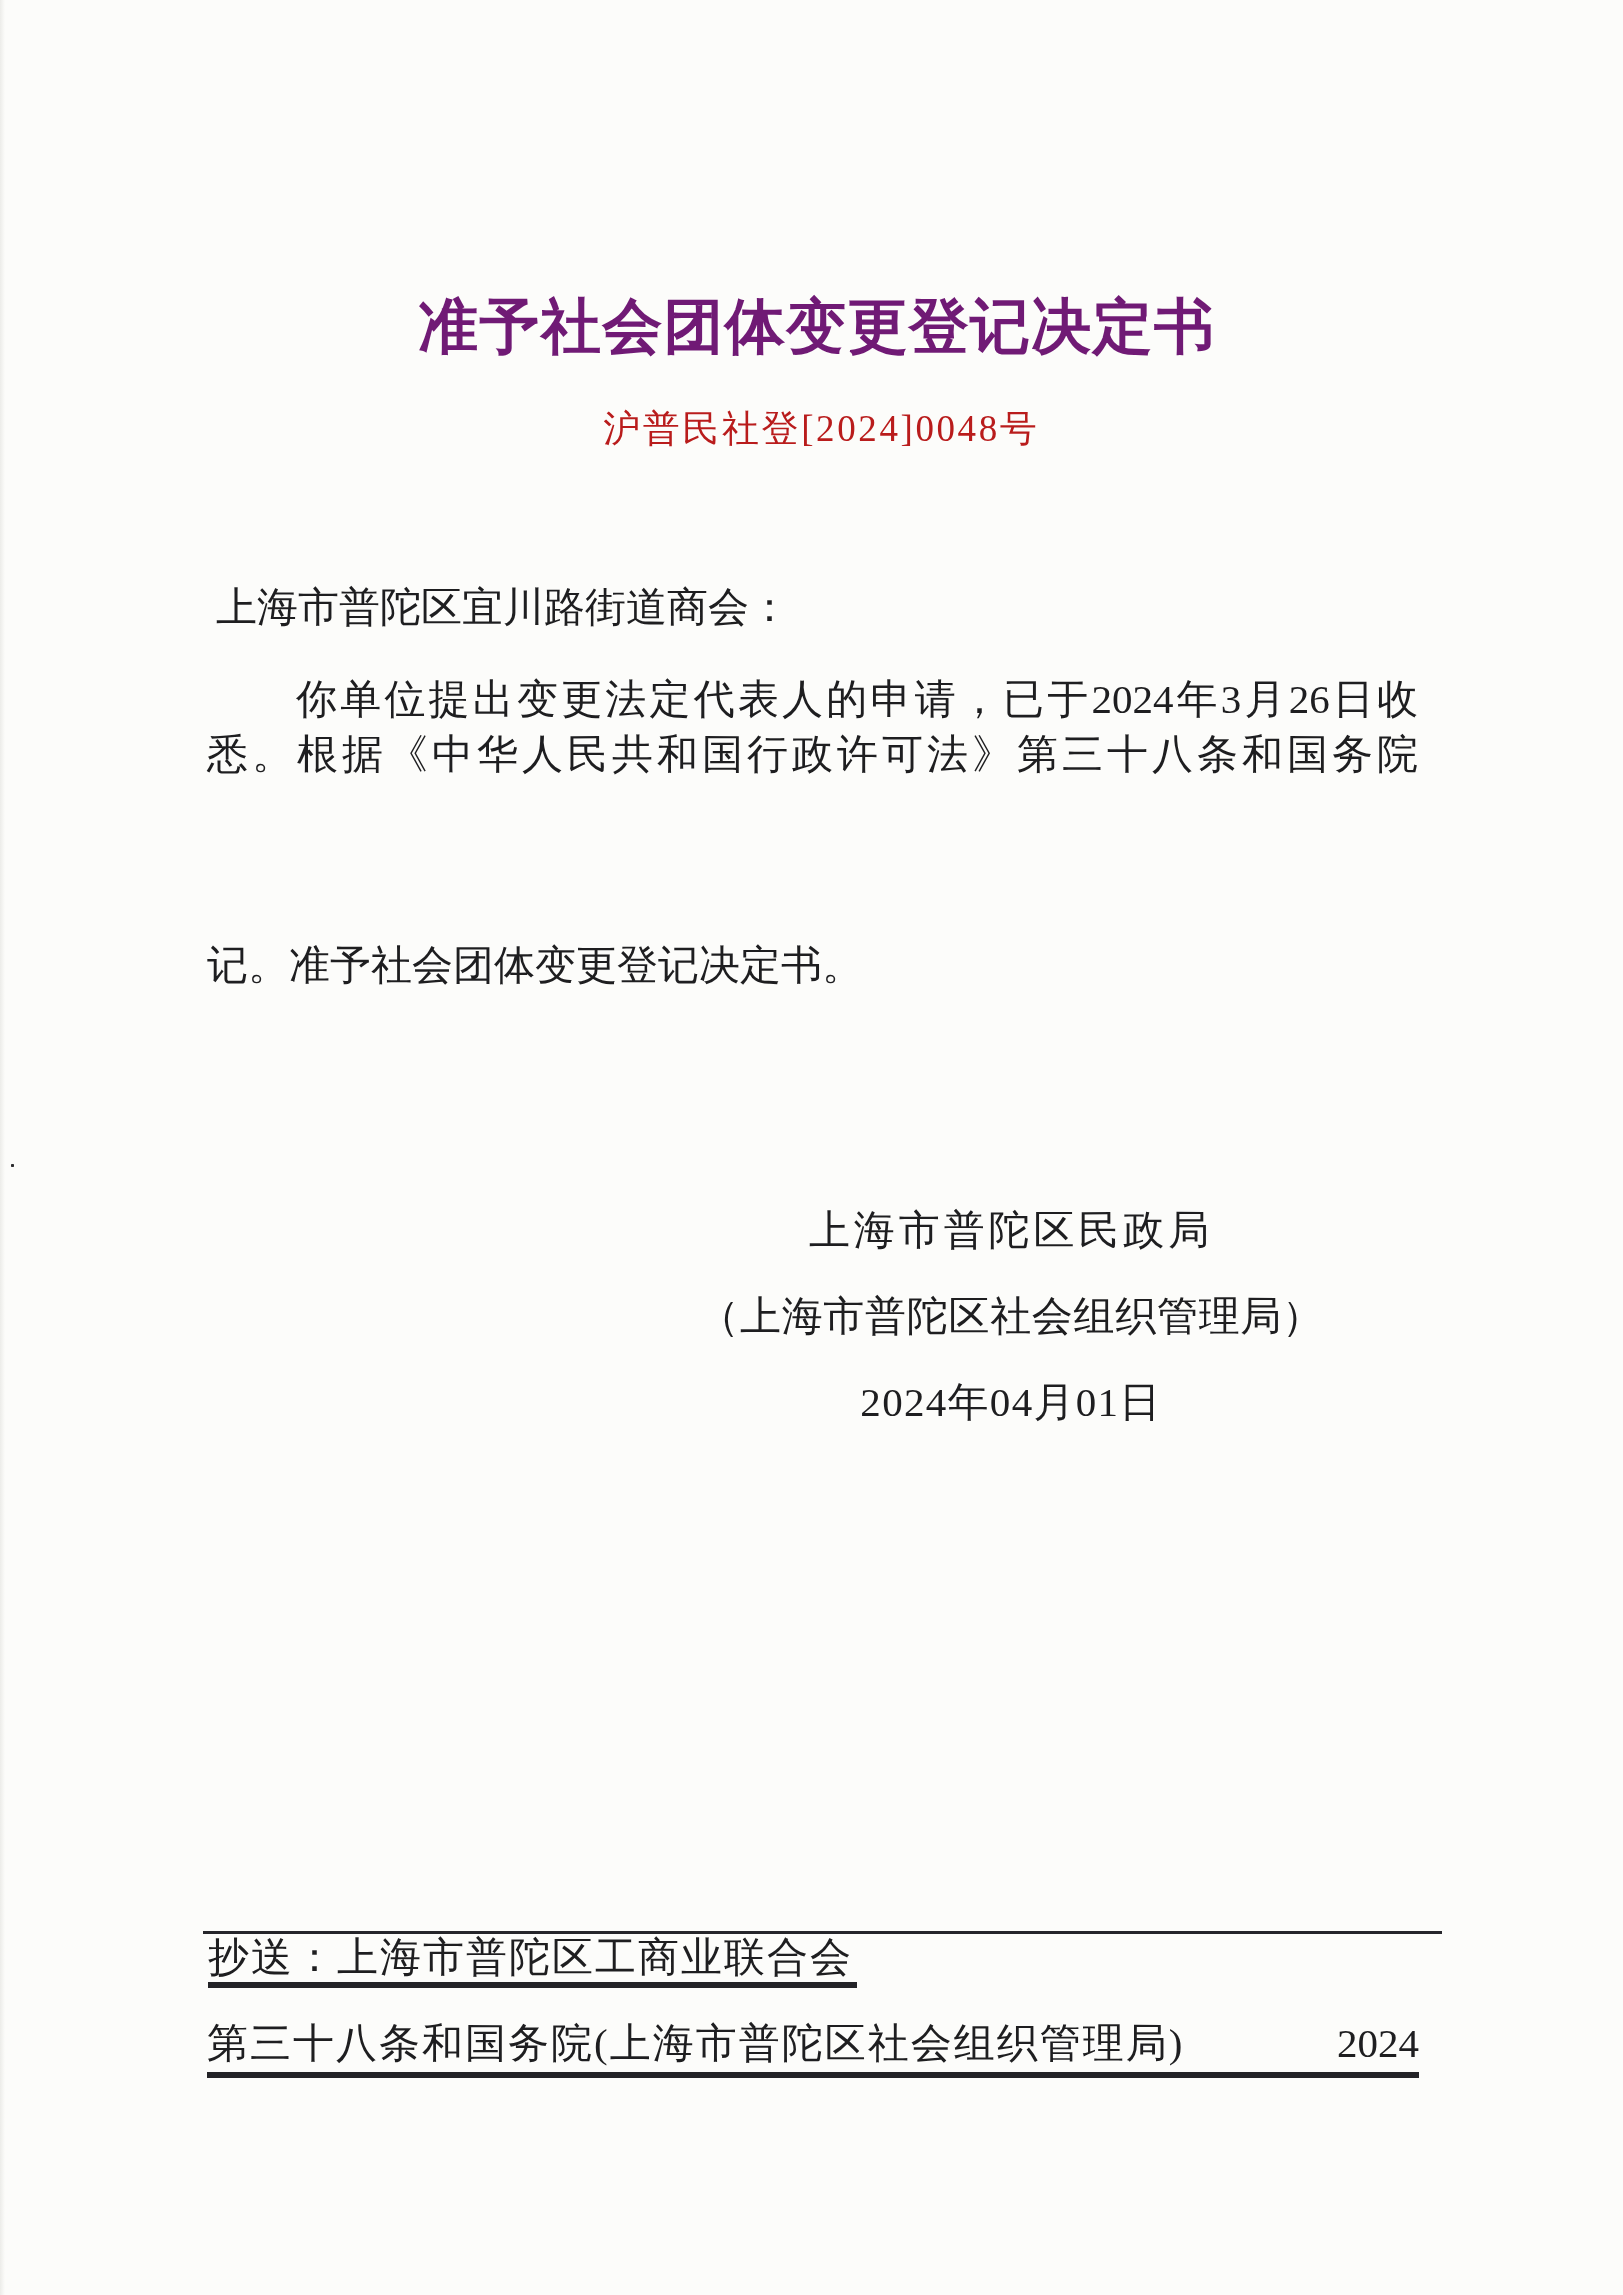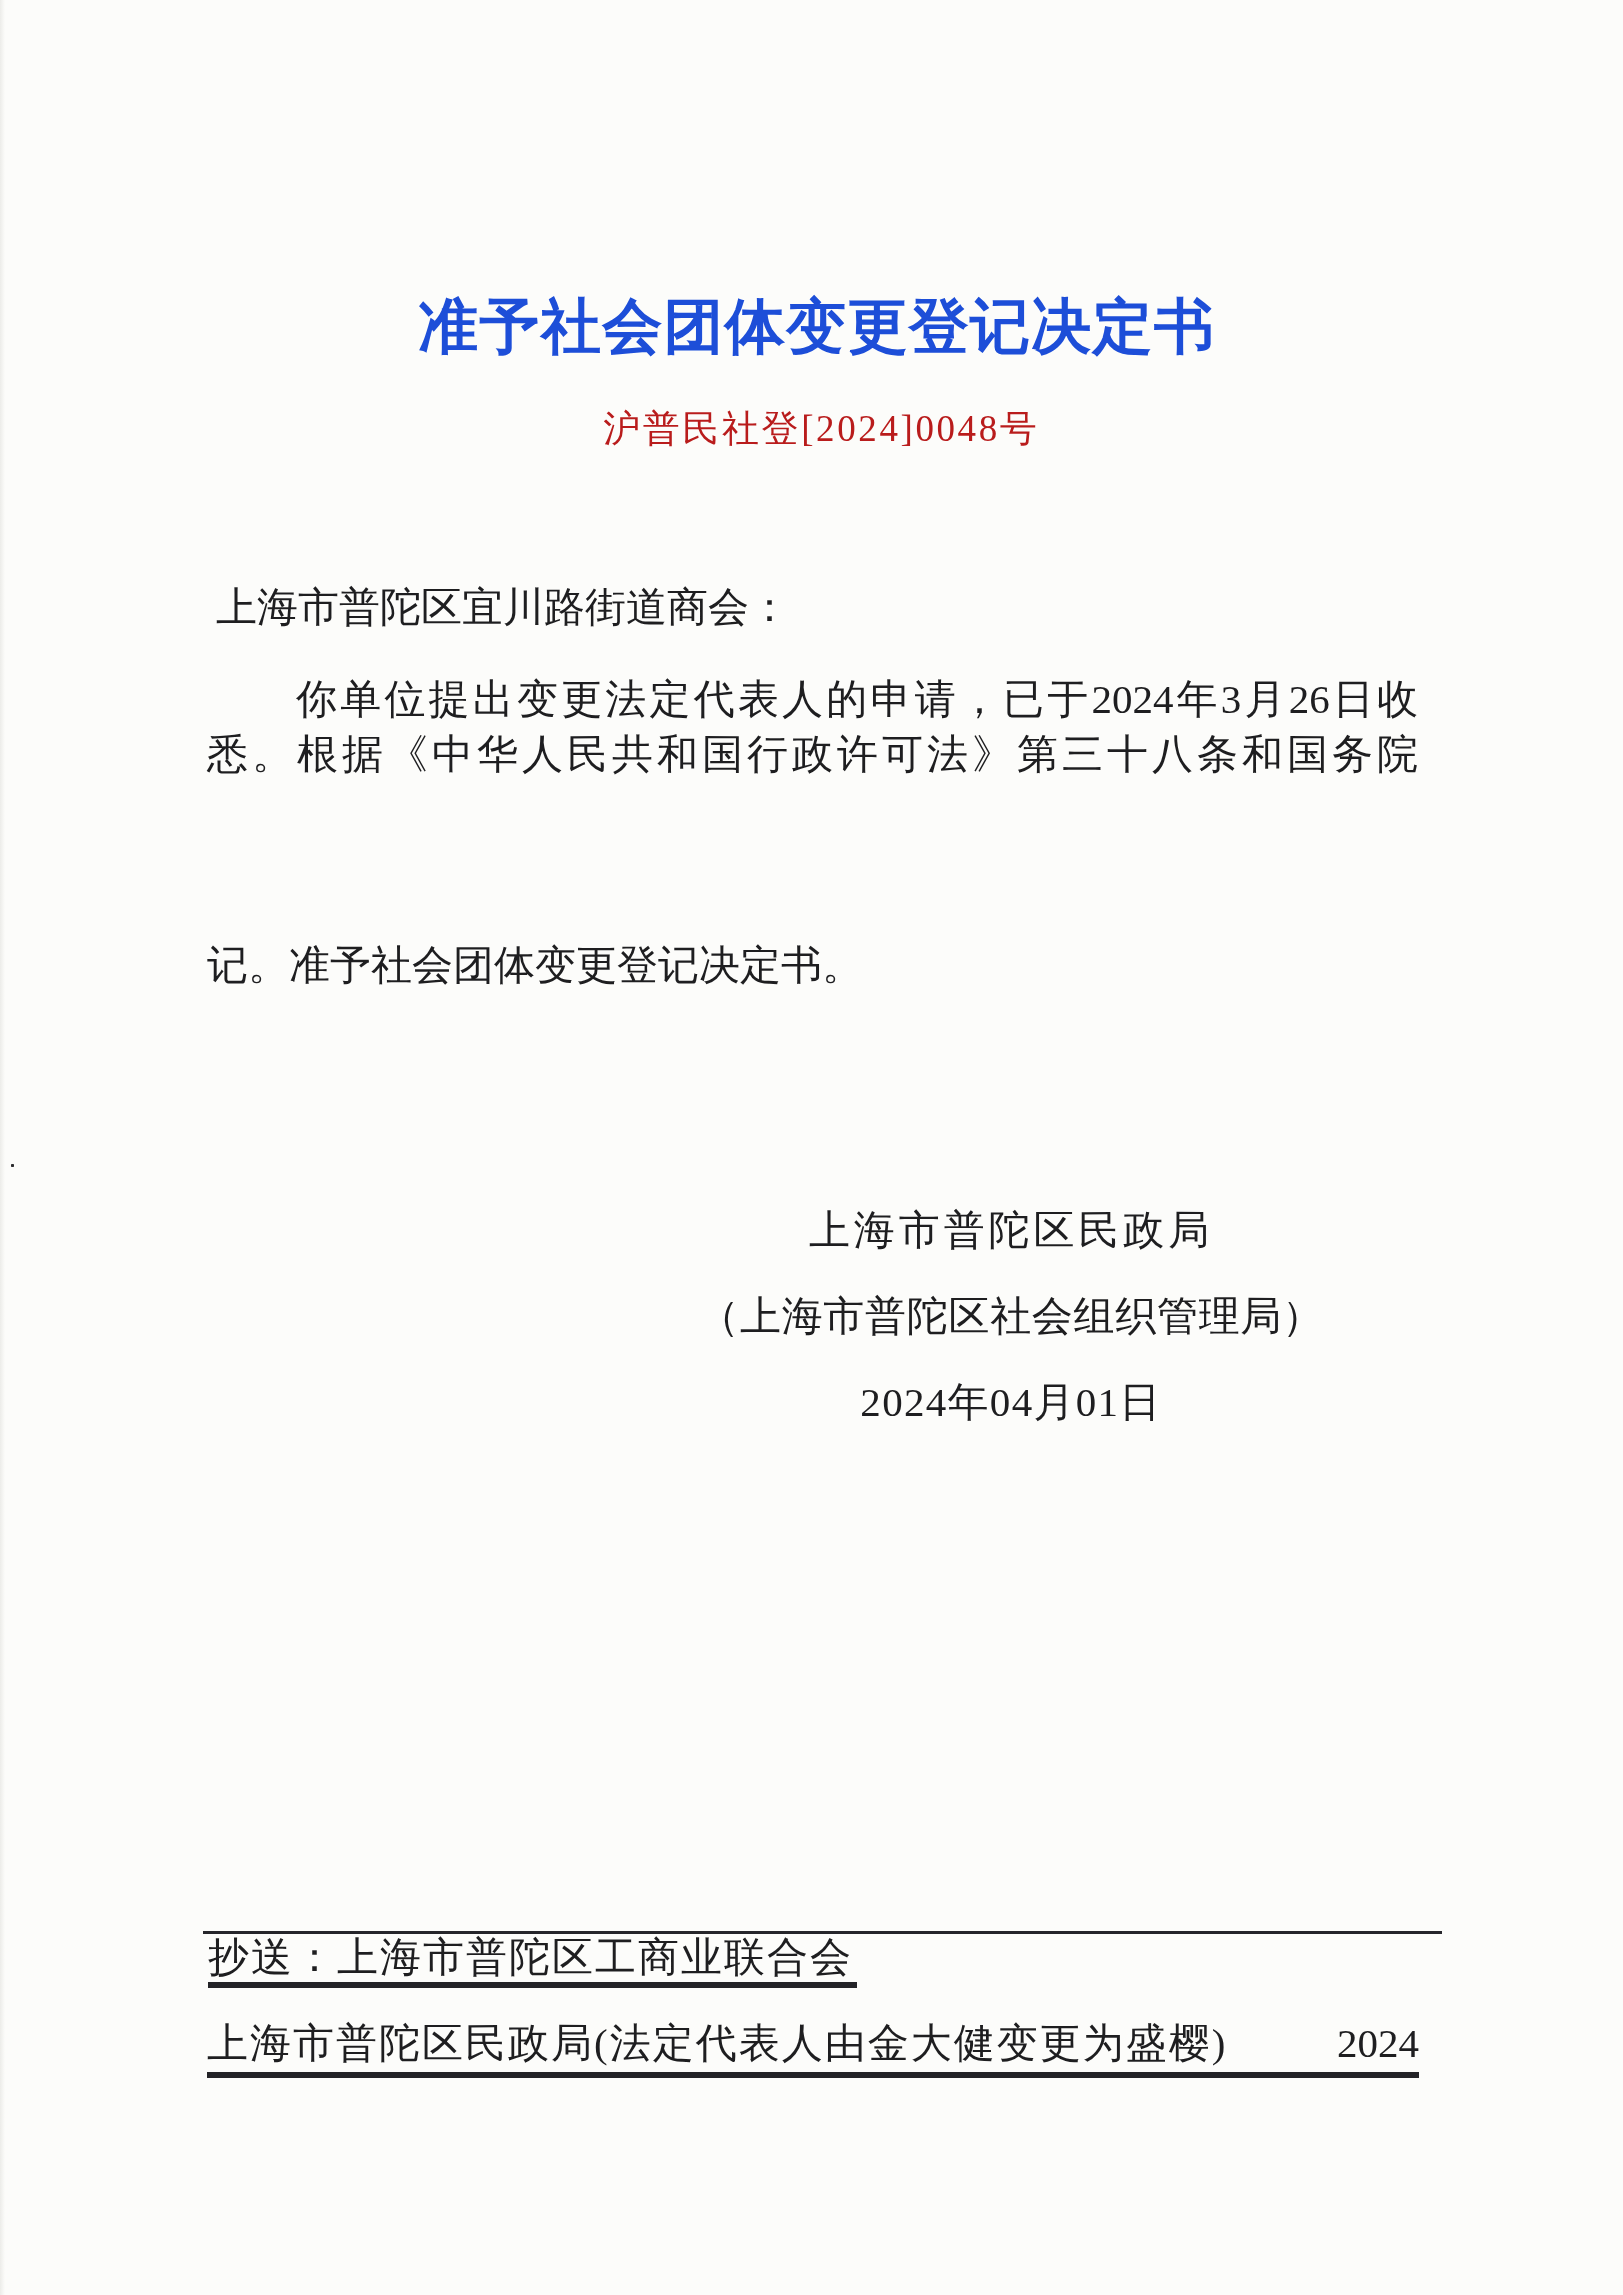--- a/index.html
+++ b/index.html
@@ -26,21 +26,21 @@
   .doc-title {
     position: absolute;
     top: 293px;
     left: 0;
     right: 0;
     padding-left: 10.5px;
     text-align: center;
     font-size: 60px;
     line-height: 1.15;
     font-weight: bold;
-    color: #1d4ed8;
+    color: #701a75;
     letter-spacing: 1.3px;
   }
   .doc-number {
     position: absolute;
     top: 408px;
     left: 0;
     right: 0;
     padding-left: 19.6px;
     text-align: center;
     font-size: 37px;
@@ -161,20 +161,20 @@
 
   <div class="sig-line sig-org">上海市普陀区民政局</div>
   <div class="sig-line sig-alias">（上海市普陀区社会组织管理局）</div>
   <div class="sig-line sig-date">2024年04月01日</div>
 
   <div class="footer-separator"></div>
 
   <div class="footer-cc">抄送：上海市普陀区工商业联合会</div>
 
   <div class="footer-issuer-row">
-    <span class="issuer-text">上海市普陀区民政局(法定代表人由金大健变更为盛樱)</span>
+    <span class="issuer-text">第三十八条和国务院(上海市普陀区社会组织管理局)</span>
     <span class="issuer-year">2024</span>
   </div>
 
 
   <div class="scan-dot"></div>
 </div>
 
 
 </body></html>

